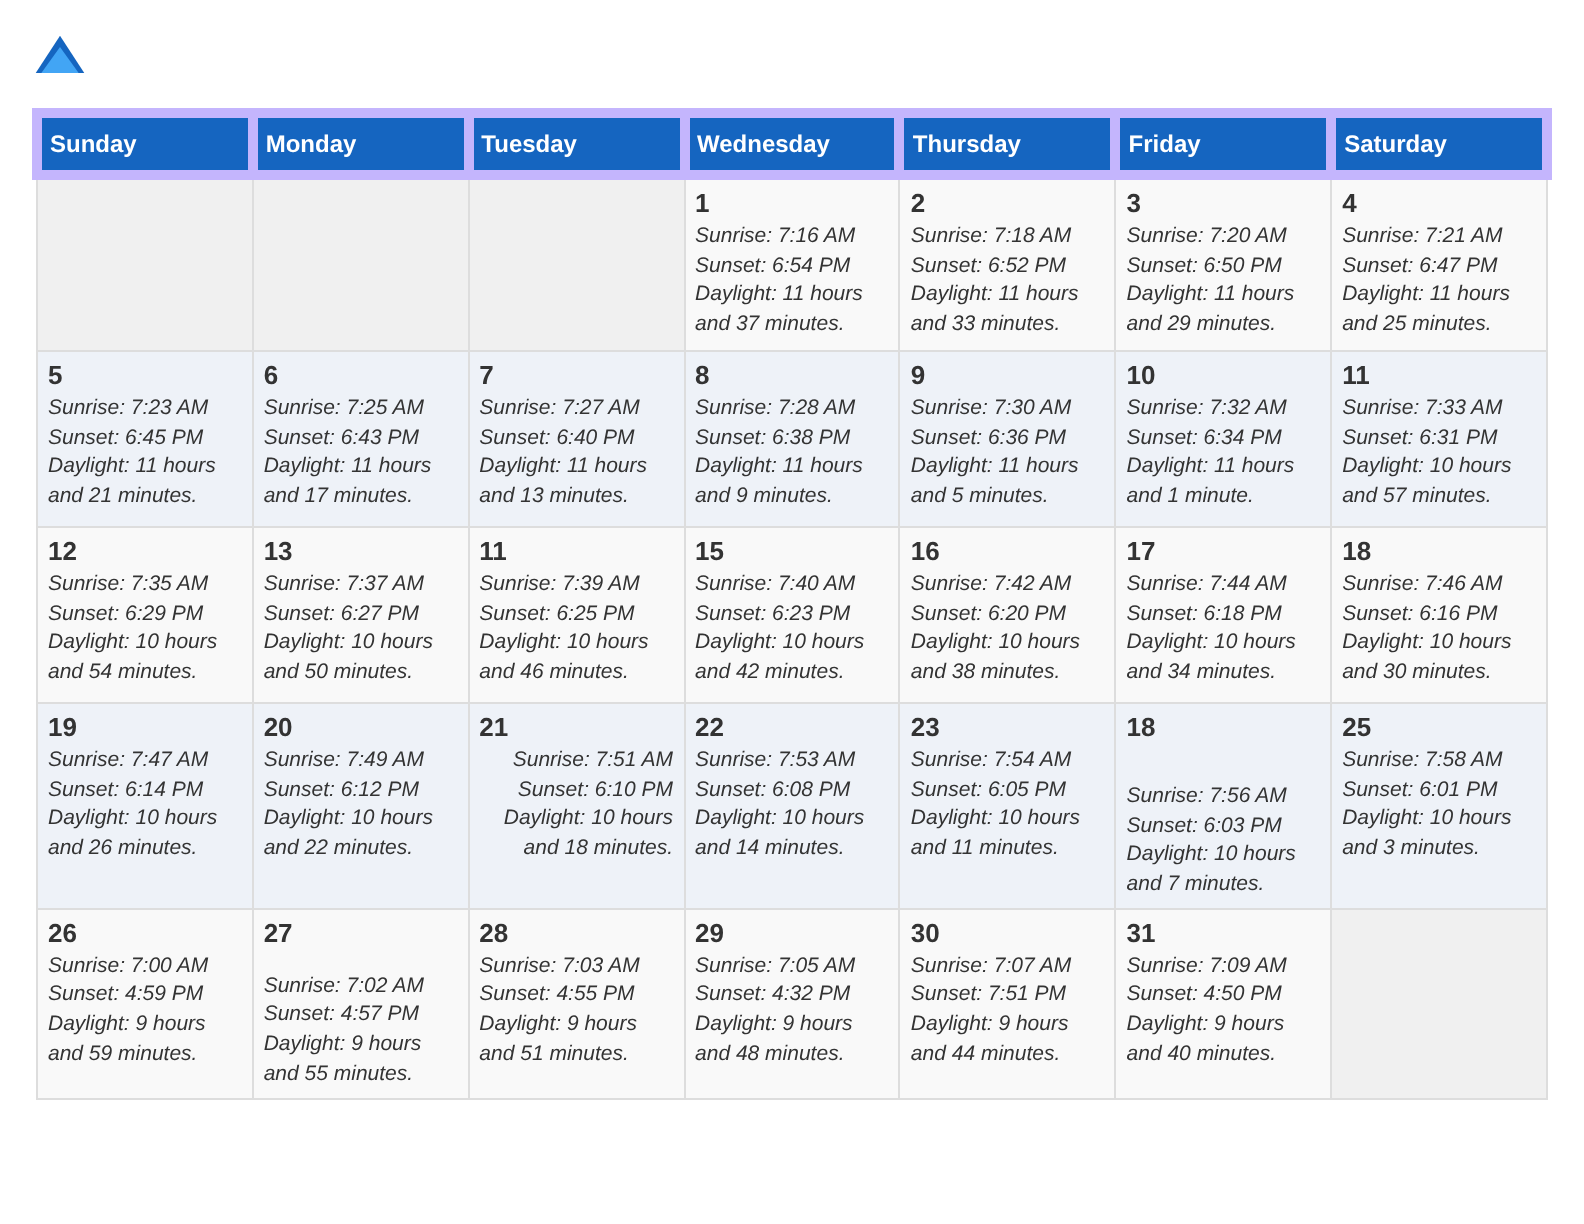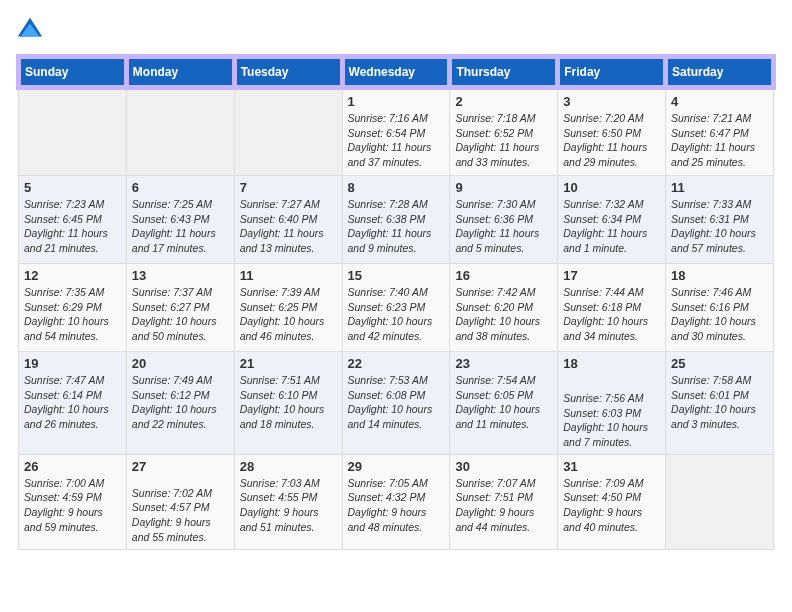--- a/index.html
+++ b/index.html
@@ -267,21 +267,21 @@
         </td>
         <td>
           <span class="day-number">20</span>
           <div class="day-info" style="white-space: pre-line;">Sunrise: 7:49 AM
 Sunset: 6:12 PM
 Daylight: 10 hours
 and 22 minutes.</div>
         </td>
         <td>
           <span class="day-number">21</span>
-          <div class="day-info" style="white-space: pre-line;">Sunrise: 7:51 AM
+          <div class="day-info" style="white-space: pre-line; text-align: right;">Sunrise: 7:51 AM
 Sunset: 6:10 PM
 Daylight: 10 hours
 and 18 minutes.</div>
         </td>
         <td>
           <span class="day-number">22</span>
           <div class="day-info" style="white-space: pre-line;">Sunrise: 7:53 AM
 Sunset: 6:08 PM
 Daylight: 10 hours
 and 14 minutes.</div>

